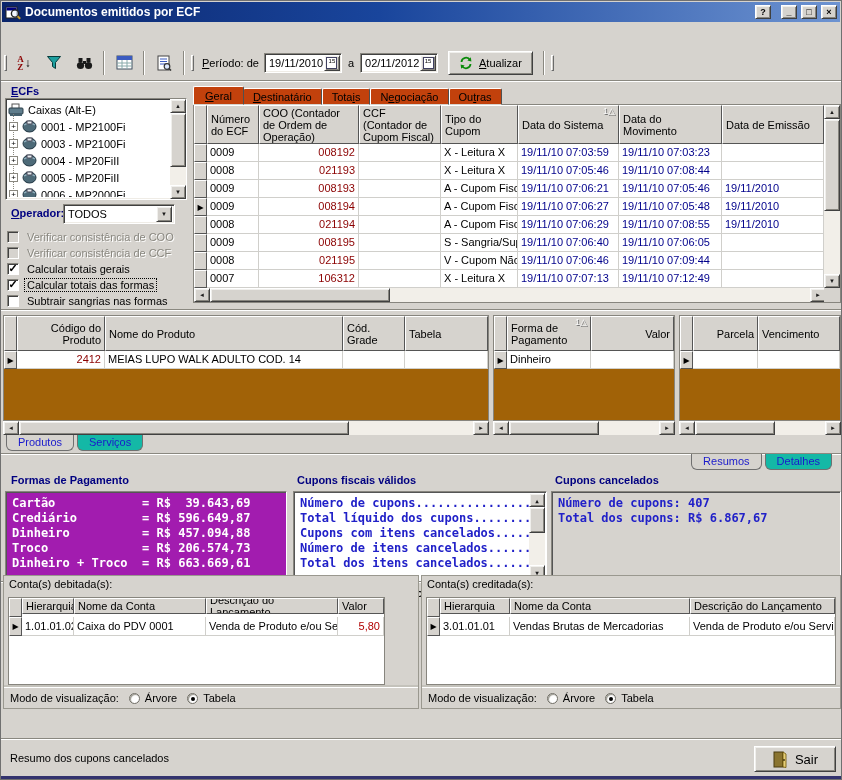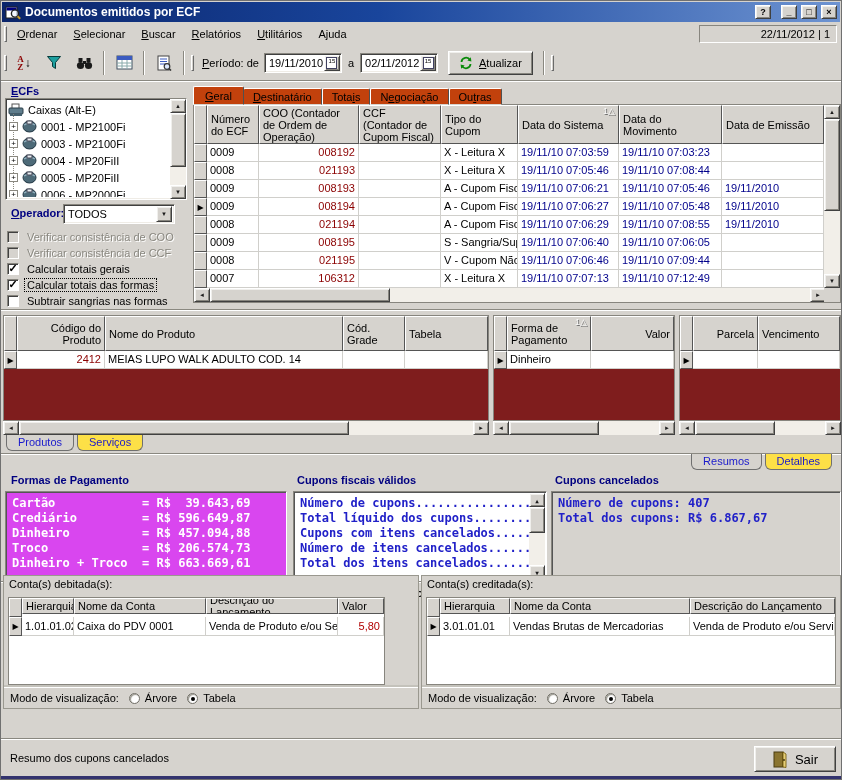--- a/index.html
+++ b/index.html
@@ -88,46 +88,46 @@
   .marker { font-size:8px; color:#000; }
   .w-ecf{width:52px} .w-coo{width:100px} .w-ccf{width:82px} .w-tipo{width:77px} .w-sis{width:101px} .w-mov{width:103px} .w-emi{width:102px}
   .coo { color:#8b0000; text-align:right; }
   .dt { color:#00008b; }
   .badge { position:absolute; top:1px; right:3px; font-size:9px; color:#f8f8f8; text-shadow:1px 1px 0 #6a6a6a; line-height:9px; }
   .mg-v { position:absolute; right:0; top:0; height:183px; }
   .mg-h { position:absolute; left:0; bottom:0; width:632px; }
   .mg-corner { position:absolute; right:0; bottom:0; width:16px; height:14px; background:#d6d3ce; }
 
   
-  .midgrid { position:absolute; top:314px; background:#7f1d1d; border:1px solid #87857e; overflow:hidden; }
+  .midgrid { position:absolute; top:314px; background:#a16207; border:1px solid #87857e; overflow:hidden; }
   .midgrid .hc { height:35px; }
   .midgrid .hsel { height:35px; }
   .mid-h { position:absolute; top:420px; }
   .g-prod { left:2px; width:486px; height:106px; }
   .h-prod { left:2px; width:486px; }
   .g-pay { left:492px; width:182px; height:106px; }
   .h-pay { left:492px; width:182px; }
   .g-par { left:678px; width:162px; height:106px; }
   .h-par { left:678px; width:162px; }
   .w-cod{width:88px} .w-nom{width:238px} .w-cgr{width:62px} .w-gra{width:83px}
   .w-fpg{width:84px} .w-val{width:83px}
   .w-pcl{width:65px} .w-ven{width:82px}
   .tr { justify-content:flex-end; text-align:right; }
 
   
   .ftabs { position:absolute; display:flex; }
   .ptabs { left:5px; top:434px; }
   .vtabs { right:6px; top:453px; }
-  .ftab { padding:1px 11px 2px; color:#1a1acc; background:#fde047; border:1px solid #707070; border-top:none; border-radius:0 0 6px 6px; margin-right:3px; white-space:nowrap; }
+  .ftab { padding:1px 11px 2px; color:#1a1acc; background:#14b8a6; border:1px solid #707070; border-top:none; border-radius:0 0 6px 6px; margin-right:3px; white-space:nowrap; }
   .ftab.active { background:#d6d3ce; }
 
   
   .sumbox { position:absolute; top:490px; height:90px; border:1px solid; border-color:#87857e #ffffff #ffffff #87857e; box-shadow: inset 1px 1px 0 #555; padding:4px 6px; font-family:"DejaVu Sans Mono","Liberation Mono",monospace; font-size:12px; font-weight:bold; line-height:15px; overflow:hidden; }
   .monoline { white-space:pre; }
-  .box-pay { left:4px; width:282px; background:#d946ef; color:#ffffff; }
+  .box-pay { left:4px; width:282px; background:#a21caf; color:#ffffff; }
   .box-valid { left:292px; width:254px; background:#ffffff; color:#2121c8; padding-right:20px; }
   .box-cancel { left:550px; width:290px; background:#d6d3ce; color:#2121c8; }
   .valid-scroll { position:absolute; right:1px; top:1px; bottom:1px; }
 
   
   .acc-title { position:absolute; left:0; top:583px; width:842px; height:17px; text-align:center; font-weight:bold; padding-top:3px; }
   .accbox { position:absolute; top:574px; height:134px; border:1px solid #9a988f; background:#d6d3ce; }
   .acc-left { left:2px; width:416px; }
   .acc-right { left:420px; width:420px; }
   .acc-cap { height:17px; padding:2px 5px; white-space:nowrap; }
@@ -170,30 +170,20 @@
       </svg>
     </span>
     <span class="title-text">Documentos emitidos por ECF</span>
     <button class="wbtn r1">?</button>
     <span class="wgap"></span>
     <button class="wbtn r1">_</button>
     <button class="wbtn r1">□</button>
     <button class="wbtn r1">×</button>
   </div>
 
-  <div class="menubar">
-    <span class="grip"></span>
-    <span class="menu-item"><u>O</u>rdenar</span>
-    <span class="menu-item"><u>S</u>elecionar</span>
-    <span class="menu-item"><u>B</u>uscar</span>
-    <span class="menu-item"><u>R</u>elatórios</span>
-    <span class="menu-item"><u>U</u>tilitários</span>
-    <span class="menu-item">Ajuda</span>
-    <span class="info-box">22/11/2012 | 1</span>
-  </div>
 
   <div class="toolbar">
     <span class="grip"></span>
     <span class="tbtn">
       <span class="azicon">
         <span class="az">
             <span>A</span>
             <span>Z</span>
           </span>
         <span class="azarrow">↓</span>

